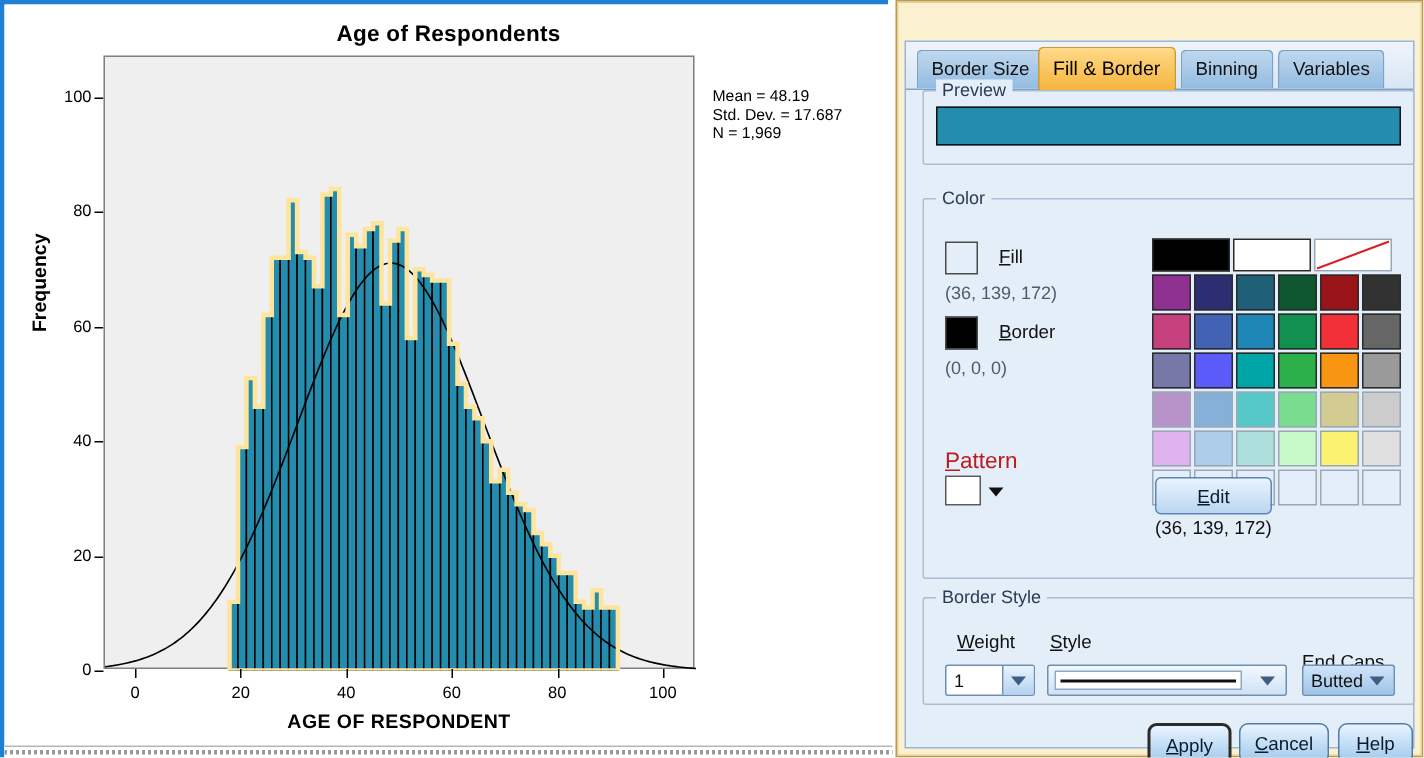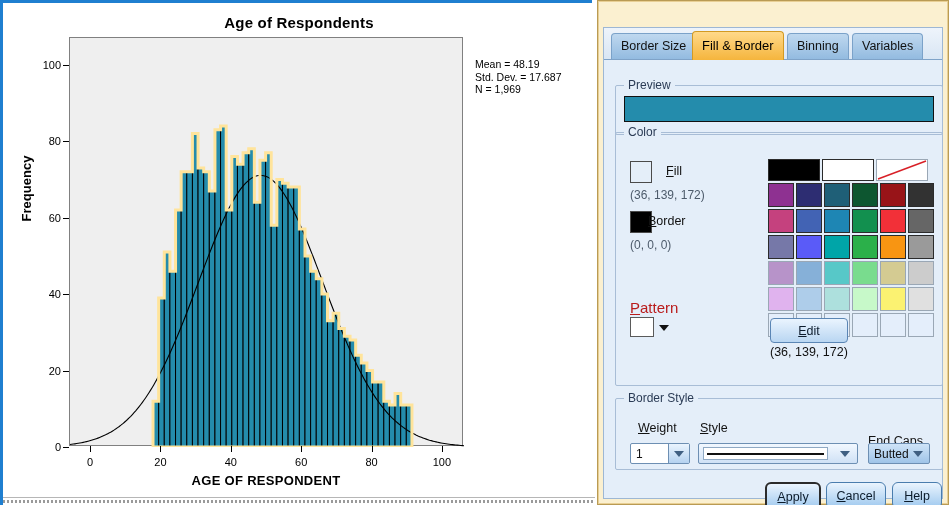--- a/index.html
+++ b/index.html
@@ -115,21 +115,21 @@
 
   .group{
     position:absolute;border:1px solid #a8bdd6;border-radius:2px;
     box-sizing:border-box;
   }
   .group-title{
     position:absolute;top:-8px;left:8px;padding:0 4px;
     background:#e4eef9;font-size:12px;color:#2a3b55;
   }
 
-  #preview-group{left:11px;top:57px;width:328px;height:50px;}
+  #preview-group{left:11px;top:32px;width:328px;height:50px;}
   #preview-swatch{
     position:absolute;left:8px;top:10px;width:310px;height:26px;
     background:#248cac;border:1px solid #111;box-sizing:border-box;
   }
 
   #color-group{left:11px;top:104px;width:328px;height:254px;}
   .cswatch{
     position:absolute;width:22px;height:22px;
     border:1px solid #4a4a4a;box-sizing:border-box;
   }
@@ -329,21 +329,21 @@
       </div>
 
       <div class="group" id="color-group">
         <span class="group-title">Color</span>
 
         <div class="cswatch" id="fill-swatch" style="left:14px;top:28px;"></div>
         <div class="clabel" style="left:50px;top:31px;"><span class="ulined">F</span><span></span>ill</div>
         <div class="crgb" style="left:14px;top:55px;">(36, 139, 172)</div>
 
         <div class="cswatch" id="border-swatch" style="left:14px;top:78px;background:#000;"></div>
-        <div class="clabel" style="left:32px;top:81px;"><span class="ulined">B</span>order</div>
+        <div class="clabel" style="left:50px;top:81px;"><span class="ulined">B</span>order</div>
         <div class="crgb" style="left:14px;top:105px;">(0, 0, 0)</div>
 
         <div id="pattern-label"><span class="ulined">P</span>attern</div>
         <div id="pattern-box"></div>
         <div id="pattern-arrow"></div>
 
         <div id="palette">
             <div class="pal dark" style="left: 0px; top: 0px; width: 52px; height: 22px; background: rgb(0, 0, 0);"></div>
             <div class="pal dark" style="left: 54px; top: 0px; width: 52px; height: 22px; background: rgb(255, 255, 255);"></div>
             <div class="pal dark" style="left: 108px; top: 0px; width: 52px; height: 22px; background: rgb(255, 255, 255); border-color: rgb(154, 167, 181);">

